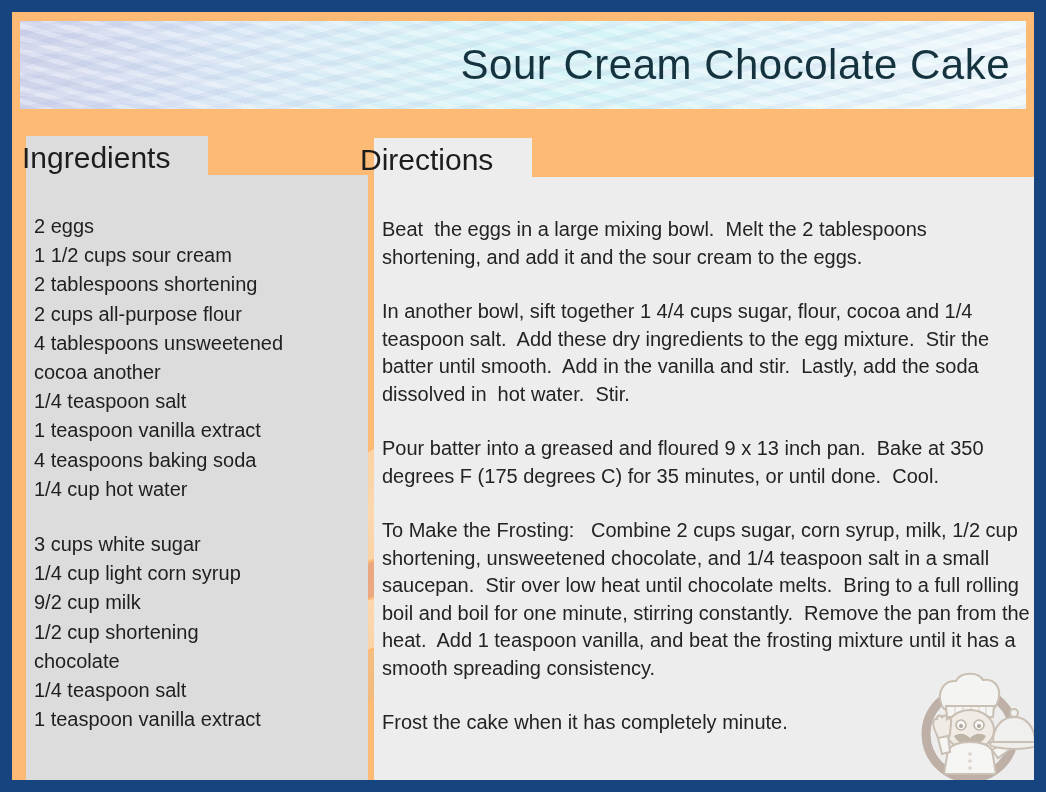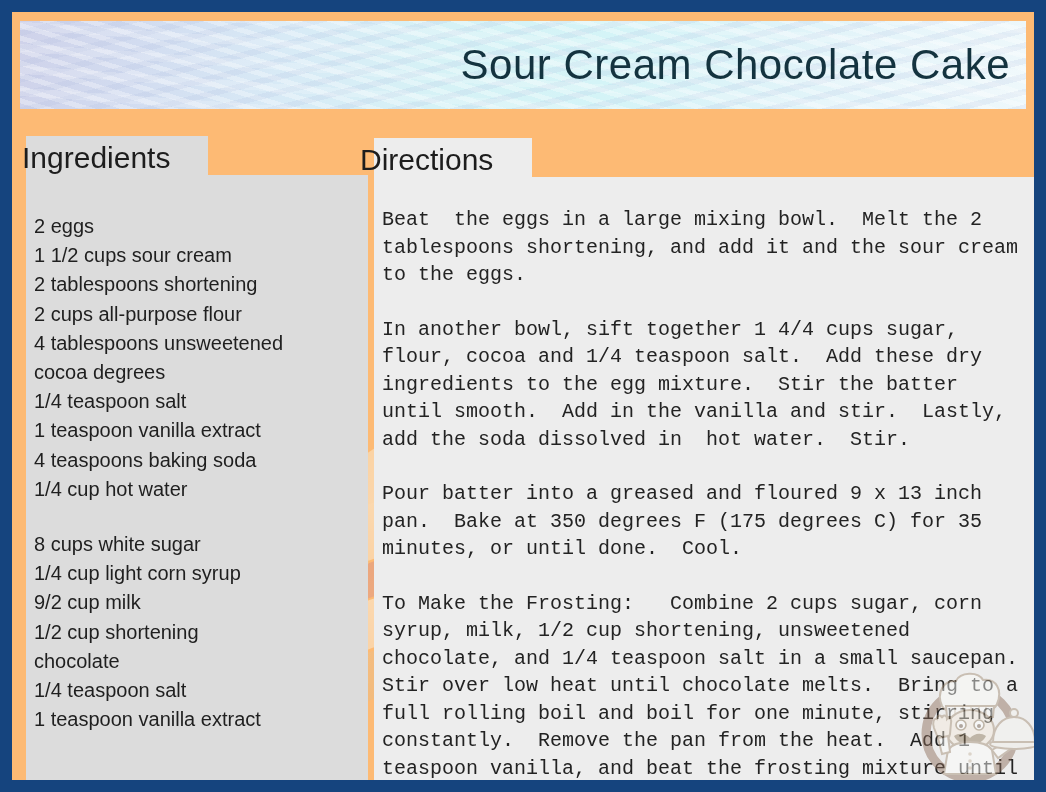--- a/index.html
+++ b/index.html
@@ -183,22 +183,21 @@
     left: 370px;
     top: 193px;
     width: 648px;
     z-index: 8;
     font-size: 20px;
     line-height: 27.5px;
     color: #232323;
   }
   #directions-body .step {
     white-space: pre-wrap;
-    margin: 1px 0 27px 0;
-    font-family: Liberation Mono, monospace;
+    margin: 11px 0 27px 0;
   }
   #directions-body .step:last-child {
     margin-bottom: 0;
   }
 
   
   #chef-logo {
     position: absolute;
     left: 896px;
     top: 650px;
@@ -288,29 +287,29 @@
   <div id="ingredients-tab"></div>
   <div id="ingredients-panel"></div>
   <div id="ingredients-heading">Ingredients</div>
 
   <div id="ingredients-list">
     <div class="ing-line">2 eggs</div>
     <div class="ing-line">1 1/2 cups sour cream</div>
     <div class="ing-line">2 tablespoons shortening</div>
     <div class="ing-line">2 cups all-purpose flour</div>
     <div class="ing-line">4 tablespoons unsweetened</div>
-    <div class="ing-line">cocoa degrees</div>
+    <div class="ing-line">cocoa another</div>
     <div class="ing-line">1/4 teaspoon salt</div>
     <div class="ing-line">1 teaspoon vanilla extract</div>
     <div class="ing-line">4 teaspoons baking soda</div>
     <div class="ing-line">1/4 cup hot water</div>
 
     <div class="ing-gap"></div>
 
-    <div class="ing-line">8 cups white sugar</div>
+    <div class="ing-line">3 cups white sugar</div>
     <div class="ing-line">1/4 cup light corn syrup</div>
     <div class="ing-line">9/2 cup milk</div>
     <div class="ing-line">1/2 cup shortening</div>
     <div class="ing-line">chocolate</div>
     <div class="ing-line">1/4 teaspoon salt</div>
     <div class="ing-line">1 teaspoon vanilla extract</div>
   </div>
 
   <div id="directions-tab"></div>
   <div id="directions-panel"></div>

